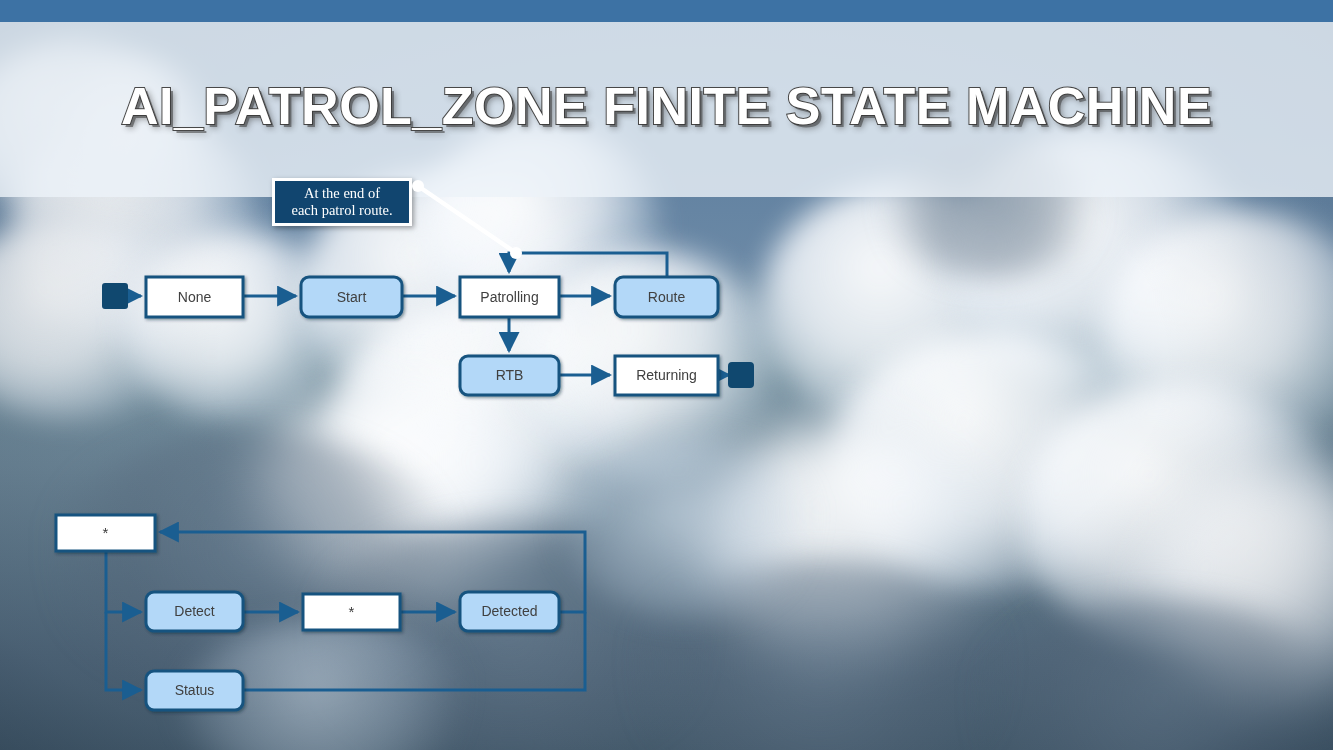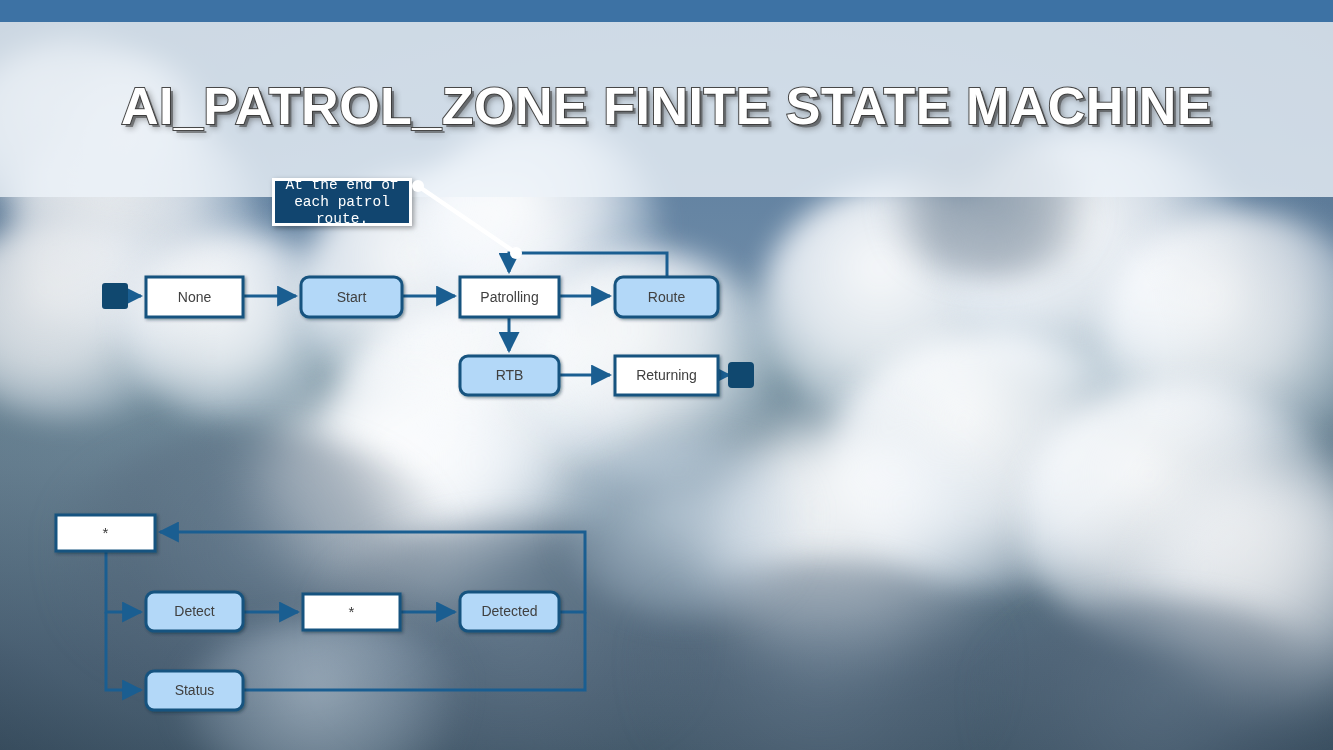--- a/index.html
+++ b/index.html
@@ -103,21 +103,21 @@
     box-sizing: border-box;
     display: flex; align-items: center; justify-content: center;
     box-shadow: 2px 2px 5px rgba(0,0,0,0.35);
   }
   .callout-text {
     color: #ffffff;
     font-size: 14.5px;
     line-height: 17px;
     text-align: center;
     white-space: pre-line;
-    font-family: Liberation Mono, monospace;
+    font-family: Liberation Serif, serif;
   }
 
   
   svg.diagram {
     position: absolute; left: 0; top: 0;
     width: 1333px; height: 750px;
     overflow: visible;
   }
   .node-label {
     font-family: "Liberation Sans", sans-serif;

